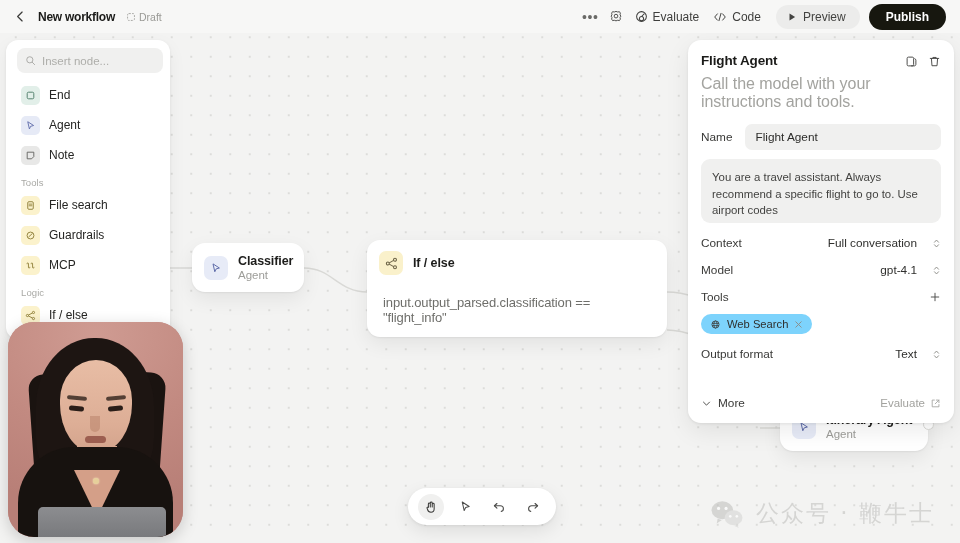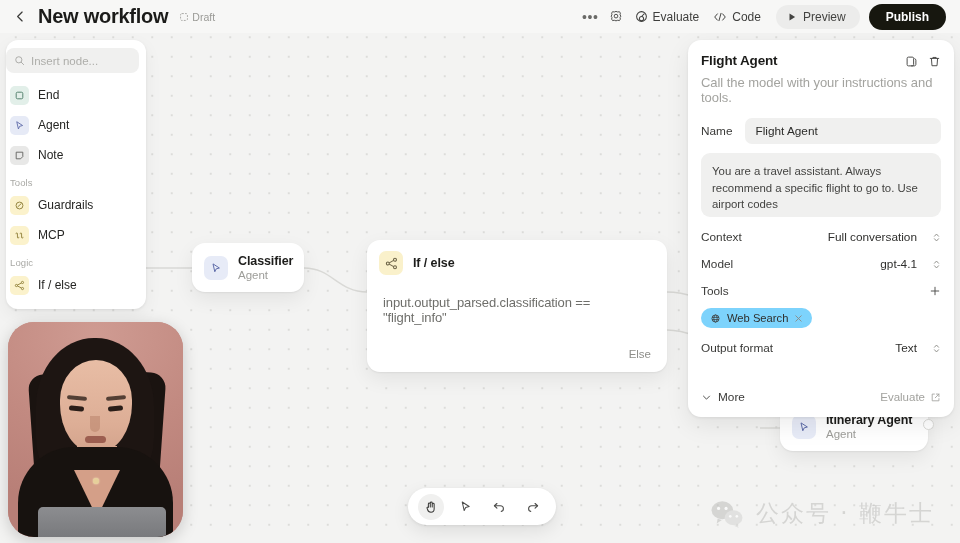--- a/index.html
+++ b/index.html
@@ -43,21 +43,21 @@
     padding: 0 14px 0 10px;
     z-index: 40;
   }
   .back-chevron {
     width: 20px; height: 20px;
     display: flex; align-items: center; justify-content: center;
     color: #3b3b39;
     cursor: pointer;
   }
   .wf-title {
-    font-size: 20px;
+    font-size: 12px;
     font-weight: 700;
     color: #1b1b19;
     letter-spacing: -0.25px;
     margin-left: 8px;
   }
   .draft-pill {
     display: flex; align-items: center; gap: 3px;
     margin-left: 11px;
     color: #9a9a96;
     font-size: 10.5px;
@@ -95,24 +95,24 @@
     font-size: 12px;
     font-weight: 600;
     cursor: pointer;
     margin-left: 9px;
   }
 
   
   #sidebar {
     position: absolute;
     left: 6px; top: 40px;
-    width: 140px;
+    width: 164px;
     background: #ffffff;
     border-radius: 12px;
-    padding: 8px 7px 9px 0;
+    padding: 8px 7px 9px 11px;
     box-shadow: 0 1px 3px rgba(0,0,0,0.07), 0 6px 18px rgba(0,0,0,0.055);
     z-index: 30;
   }
   .search-box {
     display: flex; align-items: center; gap: 6px;
     background: #f0f0ef;
     border-radius: 8px;
     height: 25px;
     padding: 0 8px;
     margin-bottom: 7px;
@@ -209,21 +209,21 @@
     background: #ffffff;
     border-radius: 13px;
     padding: 13px 13px 13px 13px;
     box-shadow: 0 1px 3px rgba(0,0,0,0.07), 0 8px 24px rgba(0,0,0,0.08);
     z-index: 32;
   }
   .insp-head { display: flex; align-items: flex-start; }
   .insp-title { font-size: 13.5px; font-weight: 700; color: #1b1b19; letter-spacing: -0.15px; }
   .insp-actions { margin-left: auto; display: flex; gap: 10px; padding-top: 2px; }
   .icon-btn { cursor: pointer; color: #4b4b49; display: flex; }
-  .insp-desc { font-size: 13px; color: #a3a39f; margin-top: 7px; letter-spacing: -0.05px; }
+  .insp-desc { font-size: 16px; color: #a3a39f; margin-top: 7px; letter-spacing: -0.05px; }
 
   .row {
     display: flex; align-items: center;
     margin-top: 13px;
   }
   .row-label { font-size: 11.8px; color: #3a3a38; }
   .row-value { margin-left: auto; font-size: 11.8px; color: #2f2f2d; display: flex; align-items: center; gap: 15px; }
 
   .name-input {
     margin-left: 13px;
@@ -442,21 +442,20 @@
             <circle cx="3.5" cy="8" r="1.8" fill="none" stroke="#6b6246" stroke-width="1.3"></circle>
             <circle cx="12.3" cy="3.4" r="1.8" fill="none" stroke="#6b6246" stroke-width="1.3"></circle>
             <circle cx="12.3" cy="12.6" r="1.8" fill="none" stroke="#6b6246" stroke-width="1.3"></circle>
             <path d="M5.2 7.2 L10.6 4.2 M5.2 8.8 L10.6 11.8" stroke="#6b6246" stroke-width="1.3" fill="none"></path>
           </svg>
         </div>
         <div class="node-title">If / else</div>
       </div>
       <div class="ifelse-body">
         <div class="ifelse-cond">input.output_parsed.classification == "flight_info"</div>
-        <div class="ifelse-else">Else</div>
       </div>
     </div>
 
     <div class="node" id="node-itinerary">
       <div class="node-head">
         <div class="node-chip node-chip-agent">
           <svg width="12" height="12" viewBox="0 0 16 16">
               <path d="M4 2.5 L12.5 8 L8.2 9.2 L6.4 13 Z" fill="none" stroke="#5d6aa8" stroke-width="1.3" stroke-linejoin="round"></path>
             </svg>
         </div>
@@ -566,20 +565,29 @@
       <div class="chip chip-note">
         <svg width="11" height="11" viewBox="0 0 16 16">
             <path d="M3.2 3.2 H12.8 V9.6 L9.6 12.8 H3.2 Z" fill="none" stroke="#5f5f5c" stroke-width="1.3" stroke-linejoin="round"></path>
           </svg>
       </div>
       <div class="side-label">Note</div>
     </div>
 
     <div class="side-group">Tools</div>
 
+    <div class="side-item">
+      <div class="chip chip-tool">
+        <svg width="11" height="11" viewBox="0 0 16 16">
+            <rect x="4" y="2.5" width="8" height="11" rx="1.6" fill="none" stroke="#8a7a32" stroke-width="1.3"></rect>
+            <path d="M6 6 H10 M6 8.4 H10" stroke="#8a7a32" stroke-width="1.2" stroke-linecap="round"></path>
+          </svg>
+      </div>
+      <div class="side-label">File search</div>
+    </div>
 
     <div class="side-item">
       <div class="chip chip-tool">
         <svg width="11" height="11" viewBox="0 0 16 16">
             <circle cx="8" cy="8" r="5" fill="none" stroke="#8a7a32" stroke-width="1.3"></circle>
             <path d="M5.6 9.8 L10.4 5.4" stroke="#8a7a32" stroke-width="1.3" stroke-linecap="round"></path>
           </svg>
       </div>
       <div class="side-label">Guardrails</div>
     </div>

